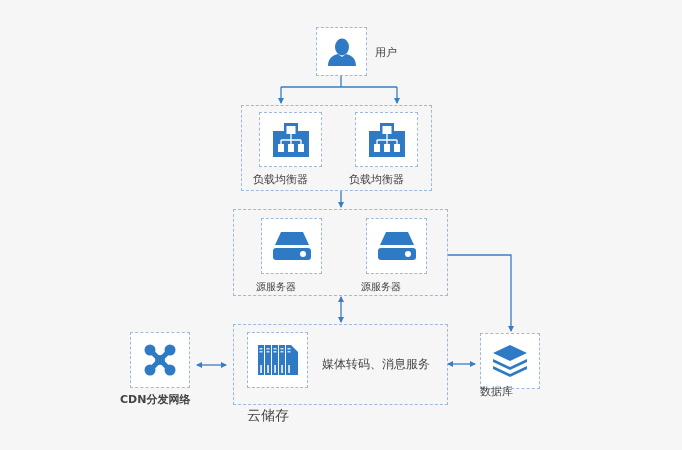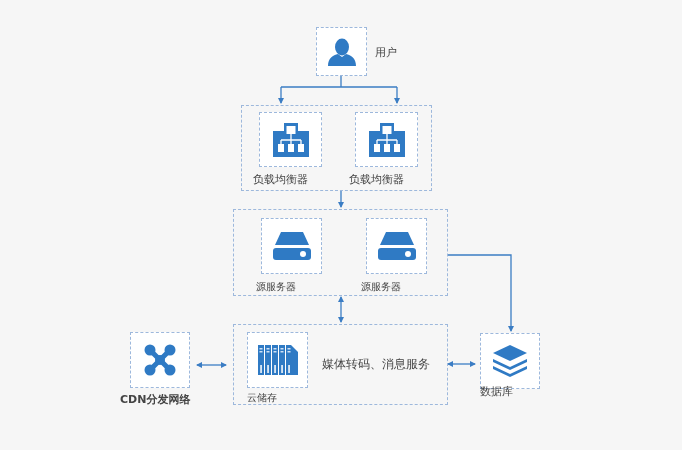--- a/index.html
+++ b/index.html
@@ -115,21 +115,21 @@
     </g>
     <g fill="#fff">
       <rect x="2.3" y="20" width="1.5" height="8"></rect>
       <rect x="9.3" y="20" width="1.5" height="8"></rect>
       <rect x="16.3" y="20" width="1.5" height="8"></rect>
       <rect x="23.3" y="20" width="1.5" height="8"></rect>
       <rect x="30.3" y="20" width="1.5" height="8"></rect>
     </g>
   </svg>
 </div>
-<div class="label" style="left:247px;top:391px;width:55px;font-size:10px;">云储存</div>
+<div class="label" style="left:247px;top:407px;width:55px;font-size:14px;">云储存</div>
 <div class="label" style="left:322px;top:356px;font-size:12px;">媒体转码、消息服务</div>
 
 <div class="node" style="left:130px;top:332px;width:60px;height:56px;">
   <svg width="32" height="32" viewBox="0 0 32 32">
     <path d="M6,6 L26,26 M26,6 L6,26" stroke="#2f7ac4" stroke-width="5"></path>
     <circle cx="6" cy="6" r="5.5" fill="#2f7ac4"></circle>
     <circle cx="26" cy="6" r="5.5" fill="#2f7ac4"></circle>
     <circle cx="6" cy="26" r="5.5" fill="#2f7ac4"></circle>
     <circle cx="26" cy="26" r="5.5" fill="#2f7ac4"></circle>
     <circle cx="16" cy="16" r="5" fill="#2f7ac4"></circle>

